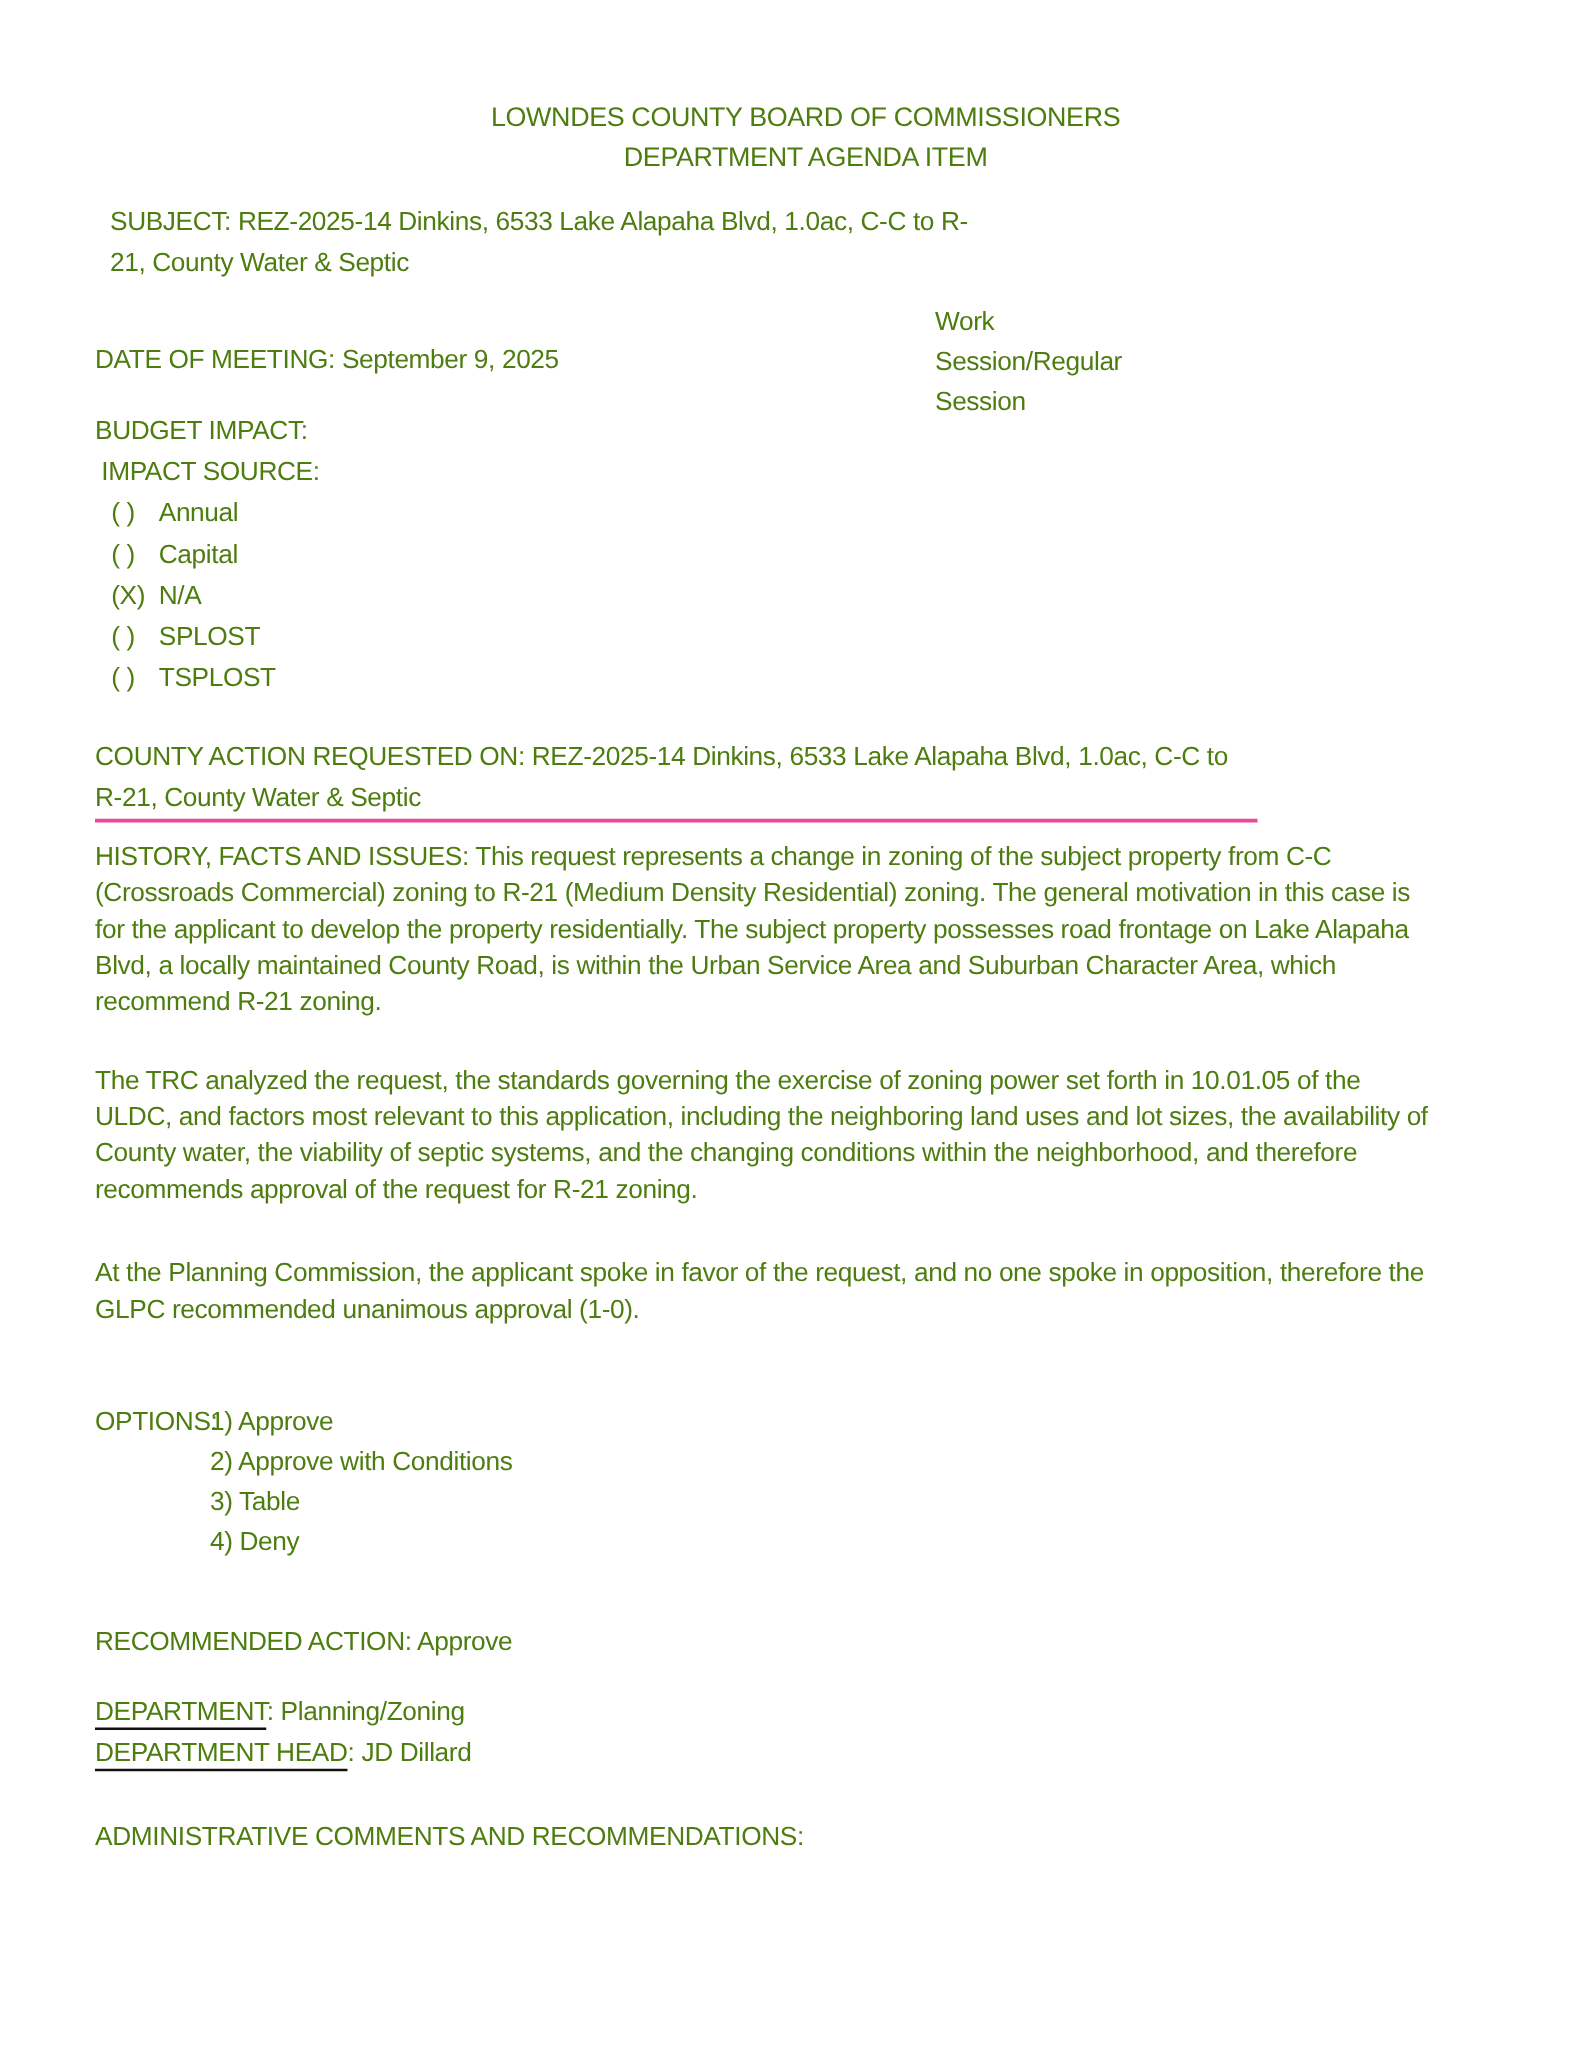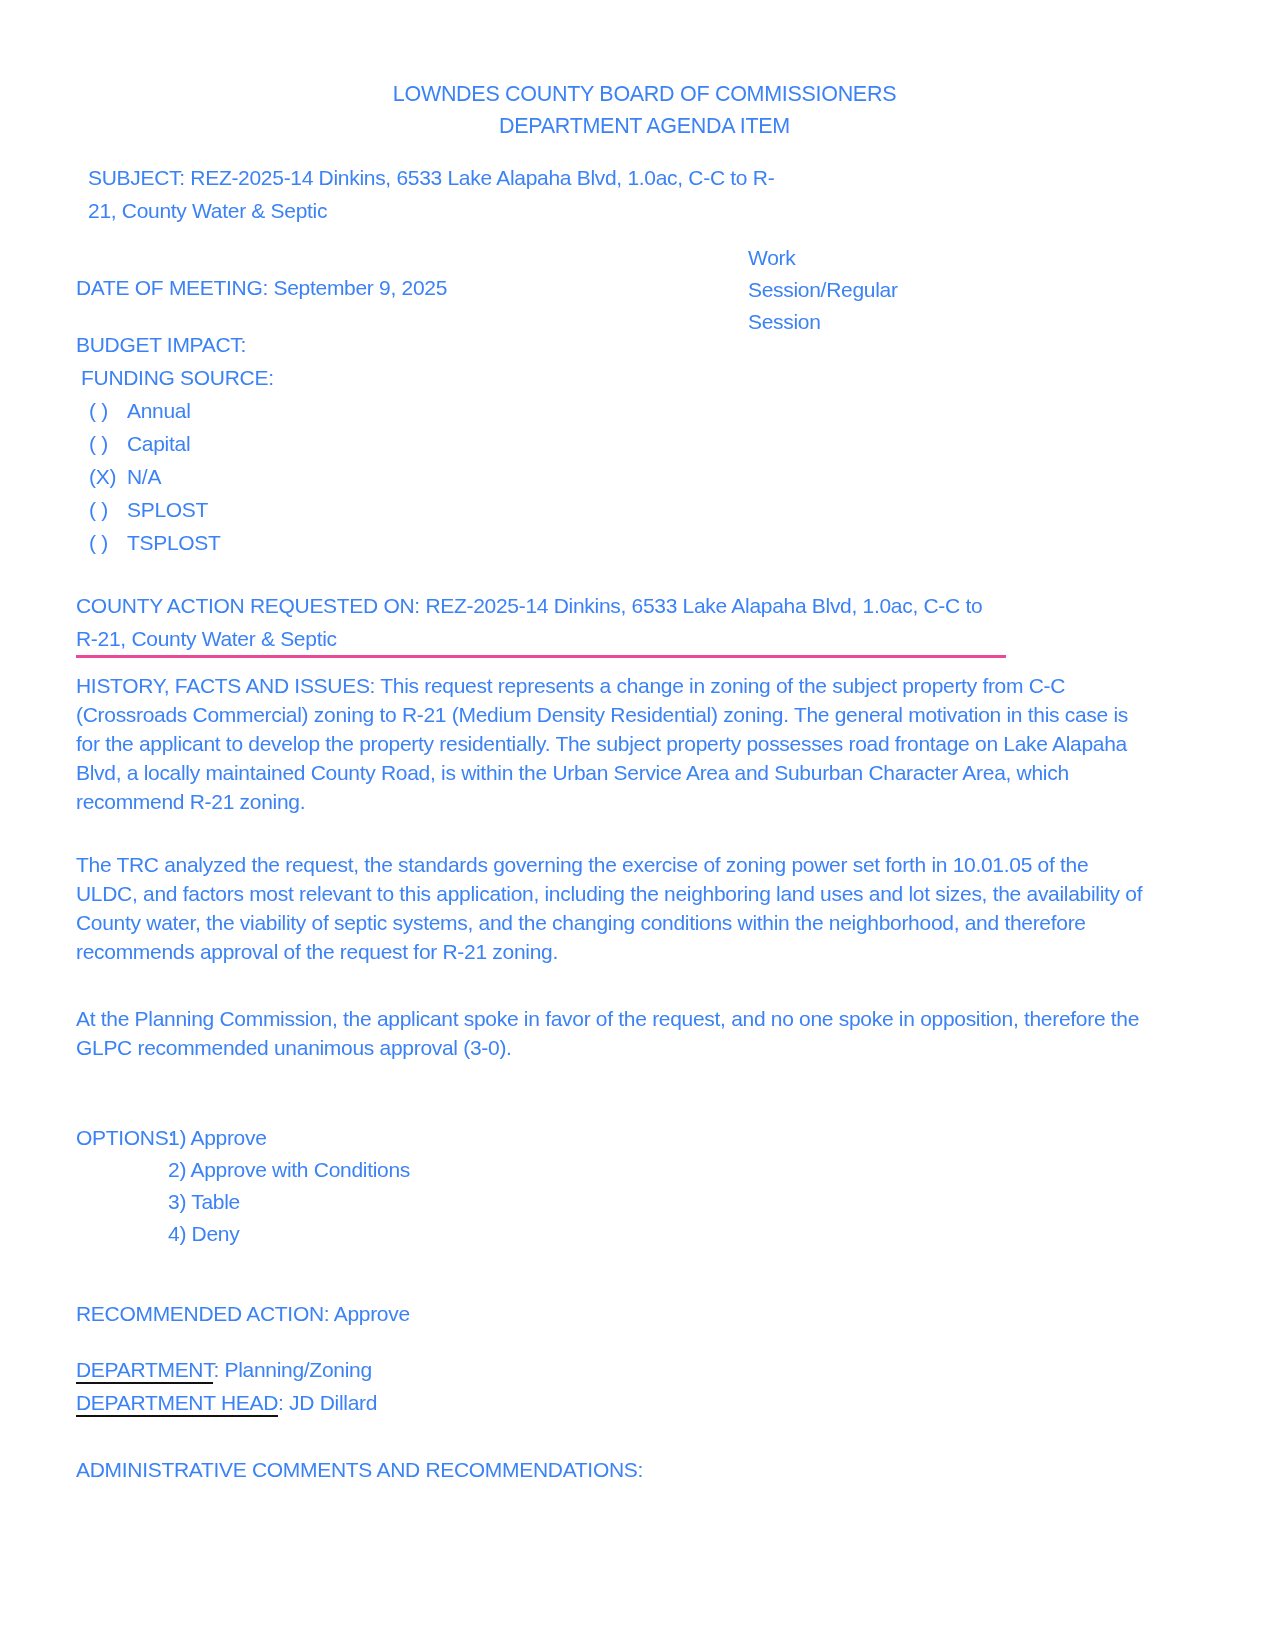--- a/index.html
+++ b/index.html
@@ -2,21 +2,21 @@
 <html><head>
 <meta charset="utf-8">
 <style>
   html,body{margin:0;padding:0;background:#ffffff;}
   .page{
     position:relative;
     width:1275px;height:1650px;
     box-sizing:border-box;
     padding:78px 62px 0 76px;
     background:#ffffff;
-    color:#3b82f6;
+    color:#4d7c0f;
     font-family:"Liberation Sans","DejaVu Sans",sans-serif;
     font-size:21px;
     letter-spacing:-0.3px;
     overflow:hidden;
   }
   .doc-title{text-align:center;line-height:32px;font-size:21.5px;}
   .subject-row{position:relative;margin-top:19px;}
   .subject{margin:12px;width:705px;line-height:33px;}
   .session-col{position:absolute;left:672px;top:81px;line-height:32px;width:220px;}
   .date-line{margin:44px 0 12px;line-height:33px;}
@@ -55,21 +55,21 @@
     <div class="session-col">
       <div>Work</div>
       <div>Session/Regular</div>
       <div>Session</div>
     </div>
   </div>
 
   <p class="date-line">DATE OF MEETING: September 9, 2025</p>
 
   <p class="budget-line">BUDGET IMPACT:</p>
-  <p class="funding-line">FUNDING SOURCE:</p>
+  <p class="funding-line">IMPACT SOURCE:</p>
 
   <div class="funding-list">
     <div class="fund-item">
       <span class="mark">( )</span>
       <span>Annual</span>
     </div>
     <div class="fund-item">
       <span class="mark">( )</span>
       <span>Capital</span>
     </div>
@@ -84,21 +84,21 @@
     <div class="fund-item">
       <span class="mark">( )</span>
       <span>TSPLOST</span>
     </div>
   </div>
 
   <p class="county-action">COUNTY ACTION REQUESTED ON: REZ-2025-14 Dinkins, 6533 Lake Alapaha Blvd, 1.0ac, C-C to R-21, County Water &amp; Septic</p>
 
   <p class="para p1">HISTORY, FACTS AND ISSUES: This request represents a change in zoning of the subject property from C-C (Crossroads Commercial) zoning to R-21 (Medium Density Residential) zoning.  The general motivation in this case is for the applicant to develop the property residentially. The subject property possesses road frontage on Lake Alapaha Blvd, a locally maintained County Road, is within the Urban Service Area and Suburban Character Area, which recommend R-21 zoning.</p>
   <p class="para p3">The TRC analyzed the request, the standards governing the exercise of zoning power set forth in 10.01.05 of the ULDC, and factors most relevant to this application, including the neighboring land uses and lot sizes, the availability of County water, the viability of septic systems, and the changing conditions within the neighborhood, and therefore recommends approval of the request for R-21 zoning.</p>
-  <p class="para p4">At the Planning Commission, the applicant spoke in favor of the request, and no one spoke in opposition, therefore the GLPC recommended unanimous approval (3-0).</p>
+  <p class="para p4">At the Planning Commission, the applicant spoke in favor of the request, and no one spoke in opposition, therefore the GLPC recommended unanimous approval (1-0).</p>
 
   <div class="options-row">
     <div class="opt-label">OPTIONS:</div>
     <div class="opt-items">
       <div>1) Approve</div>
       <div>2) Approve with Conditions</div>
       <div>3) Table</div>
       <div>4) Deny</div>
     </div>
   </div>

